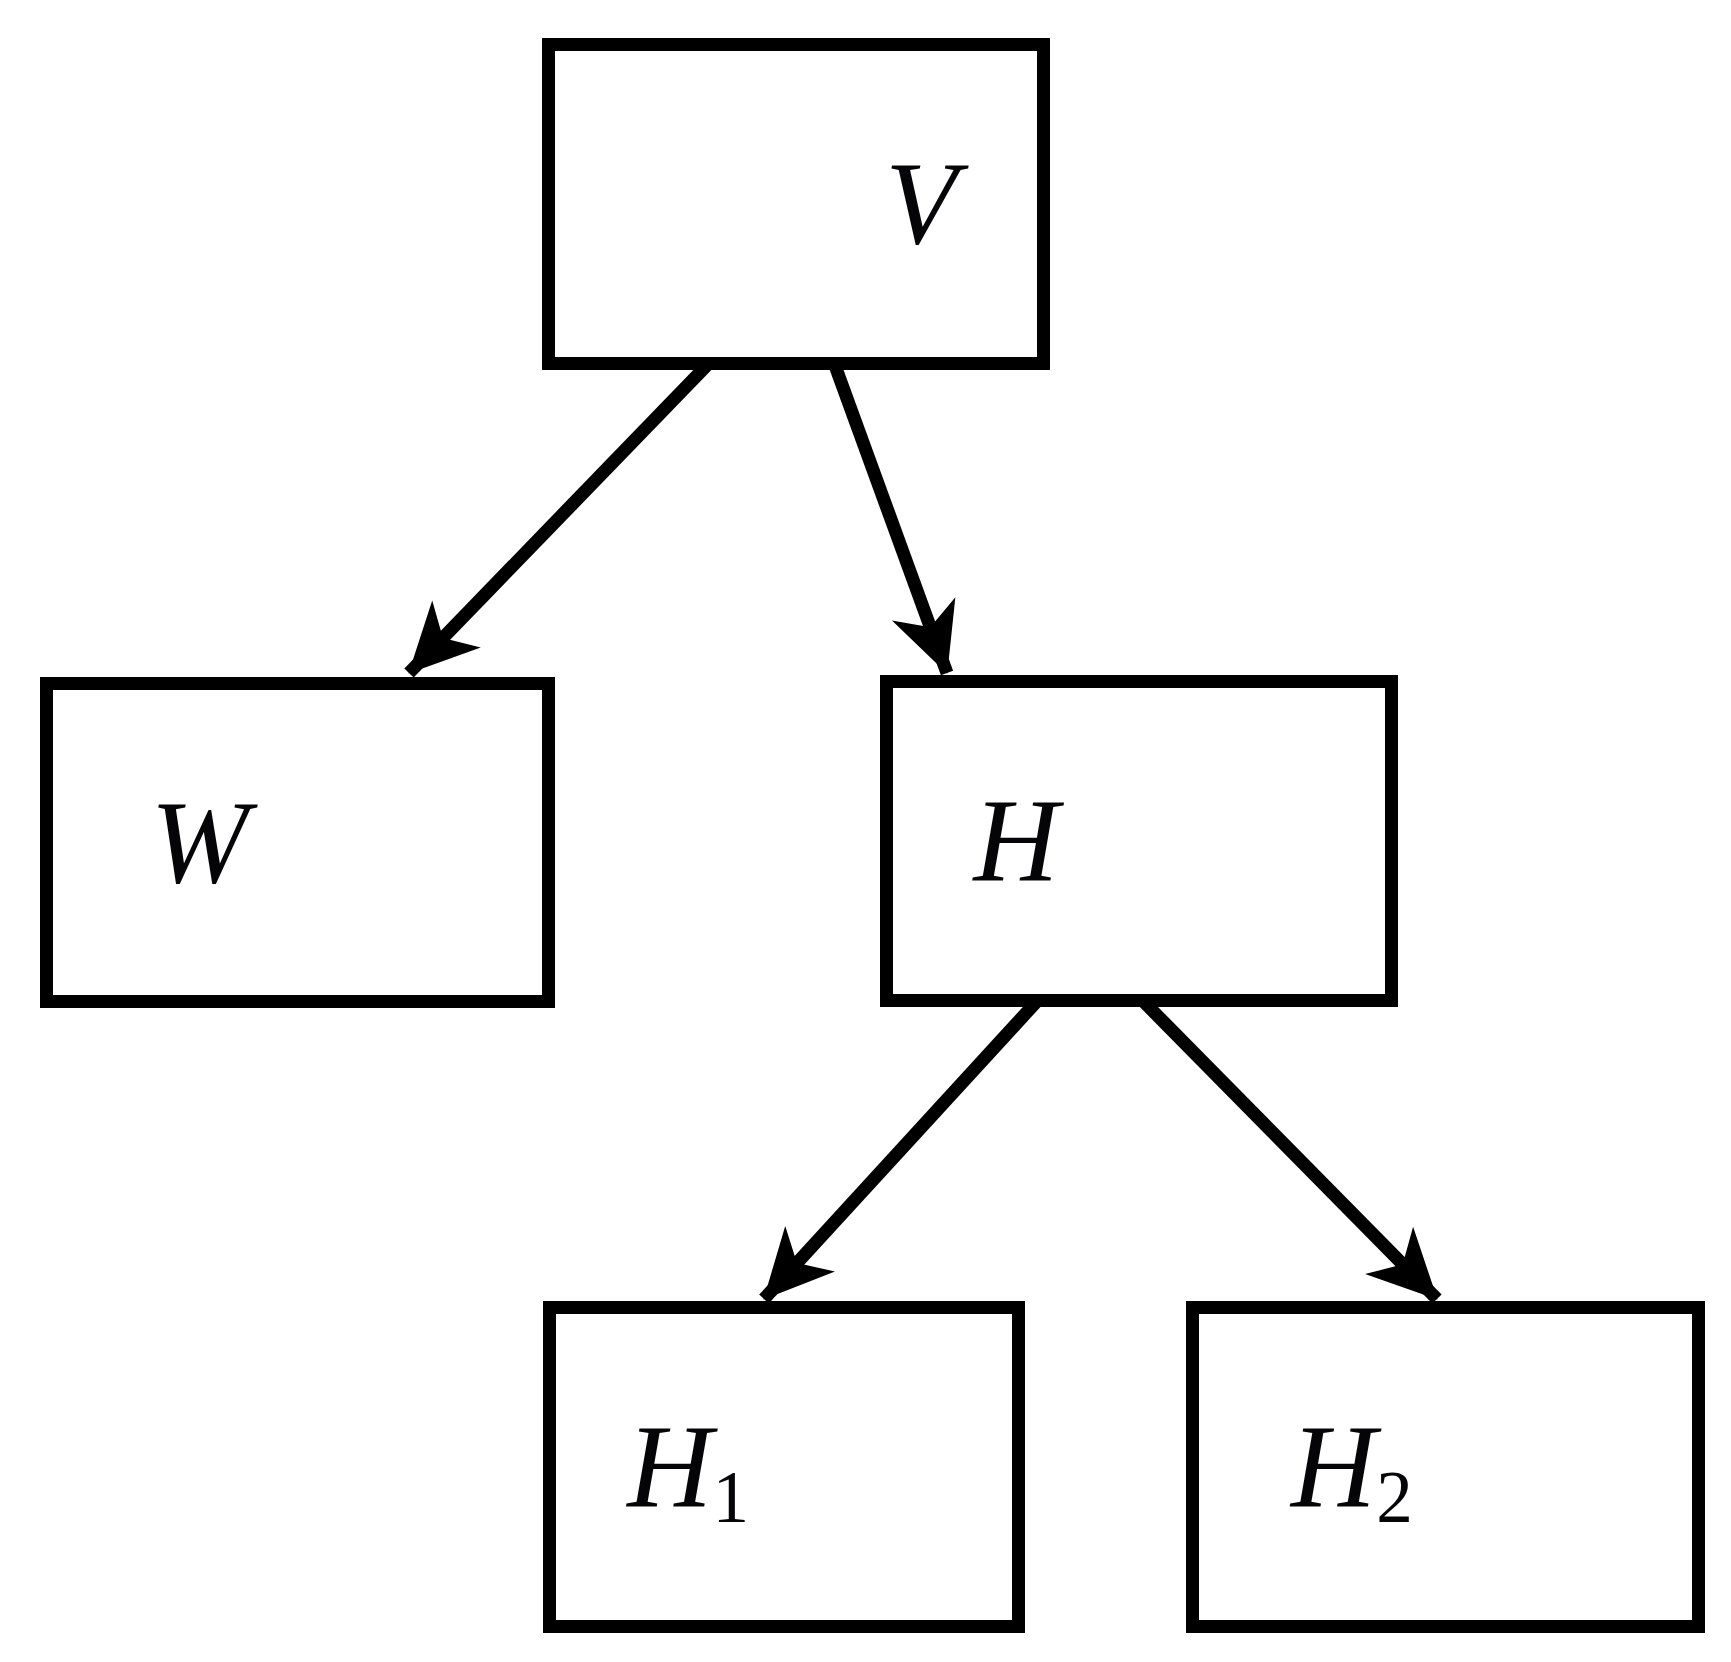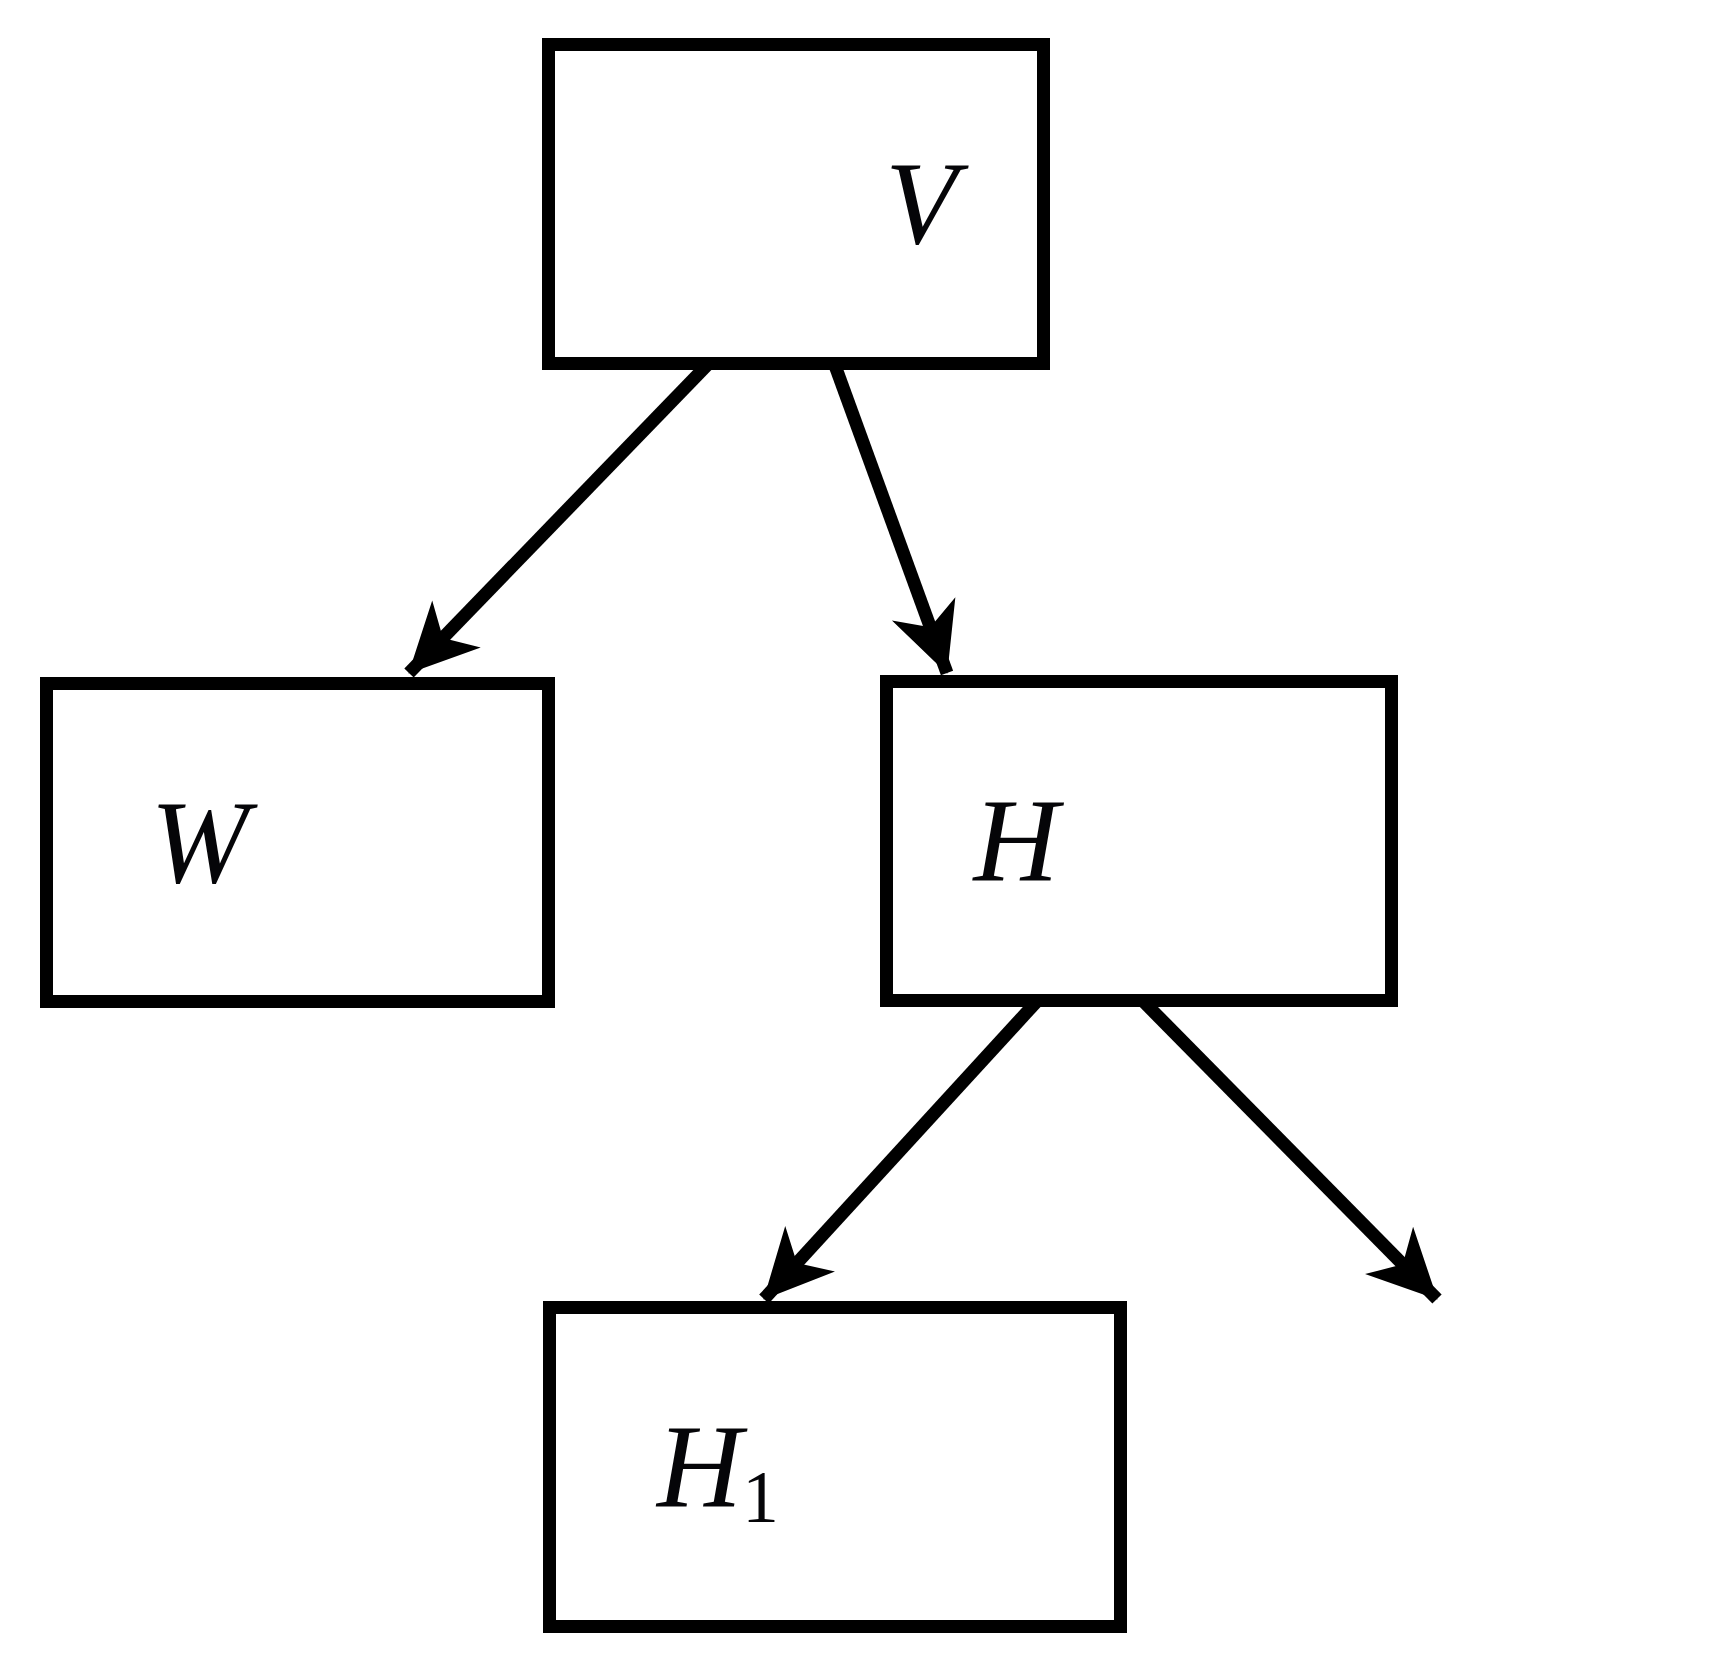--- a/index.html
+++ b/index.html
@@ -41,21 +41,21 @@
   .node-label sub {
     font-style: normal;
     font-size: 62%;
     line-height: 0;
     vertical-align: -0.22em;
   }
   
   #box-v  { left: 542px;  top: 38px;   width: 508px; height: 332px; }
   #box-w  { left: 40px;   top: 677px;  width: 515px; height: 331px; }
   #box-h  { left: 880px;  top: 675px;  width: 518px; height: 332px; }
-  #box-h1 { left: 543px;  top: 1301px; width: 584px; height: 332px; }
+  #box-h1 { left: 543px;  top: 1301px; width: 482px; height: 332px; }
   #box-h2 { left: 1186px; top: 1301px; width: 519px; height: 332px; }
 
   #box-v  .node-label { left: 76%; }
   #box-w  .node-label { left: 30%; }
   #box-h  .node-label { left: 25%; }
   #box-h1 .node-label { left: 29%; }
   #box-h2 .node-label { left: 31%; }
 </style>
 </head>
 <body>
@@ -83,14 +83,17 @@
   </div>
 
   <div id="box-h" class="node-box">
     <span class="node-label"><span>H</span><sub></sub></span>
   </div>
 
   <div id="box-h1" class="node-box">
     <span class="node-label"><span>H</span><sub>1</sub></span>
   </div>
 
+  <div id="box-h2" class="node-box">
+    <span class="node-label"><span>H</span><sub>2</sub></span>
+  </div>
 
 </div>
 
 </body></html>

